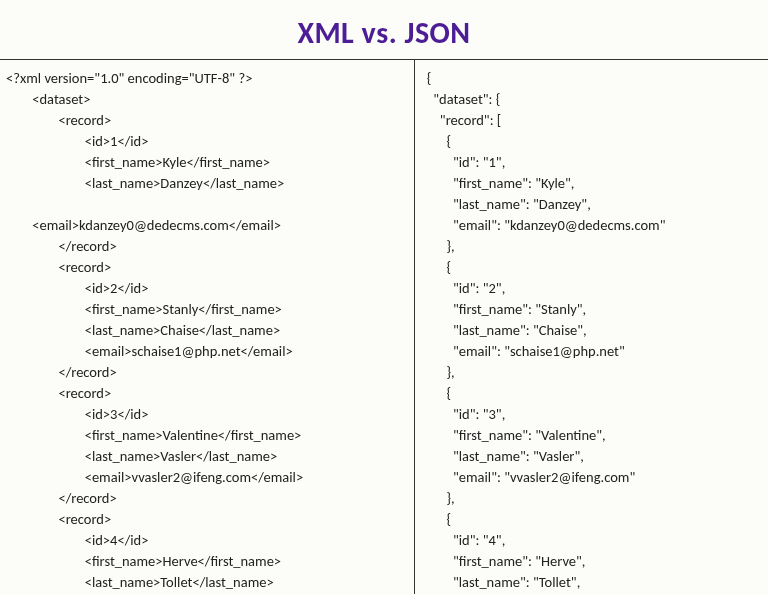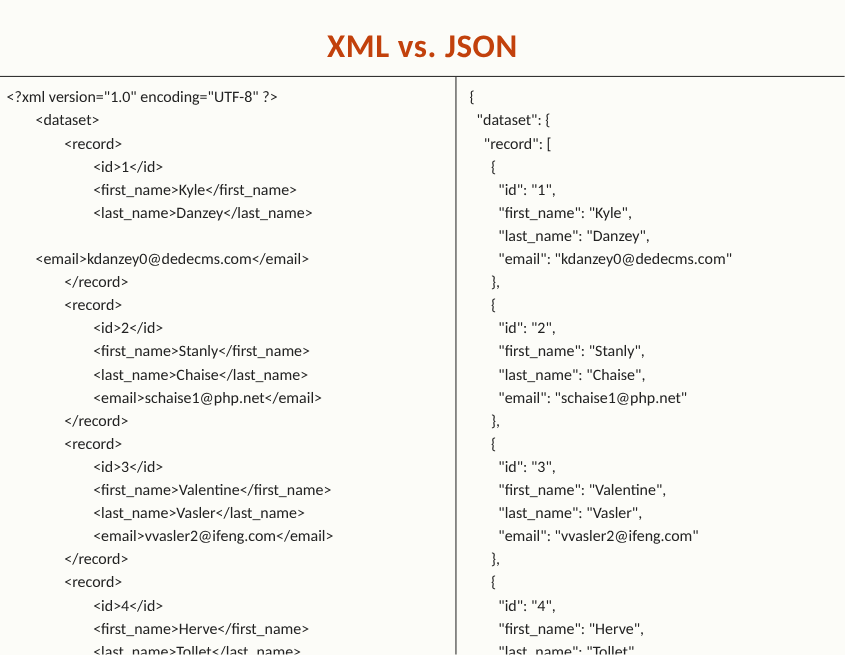--- a/index.html
+++ b/index.html
@@ -7,22 +7,22 @@
     width: 768px;
     height: 595px;
     background: #fcfcf8;
     font-family: Calibri, Arial, sans-serif;
     overflow: hidden;
   }
   .title {
     text-align: center;
     font-size: 30px;
     font-weight: bold;
-    color: #c2410c;
-    padding: 24px 0 8px 0;
+    color: #4c1d95;
+    padding: 14px 0 8px 0;
     letter-spacing: 0.5px;
   }
   .container {
     display: flex;
     border-top: 1px solid #333;
     height: calc(100% - 60px);
   }
   .col {
     padding: 8px 6px;
     font-family: Calibri, Arial, sans-serif;

